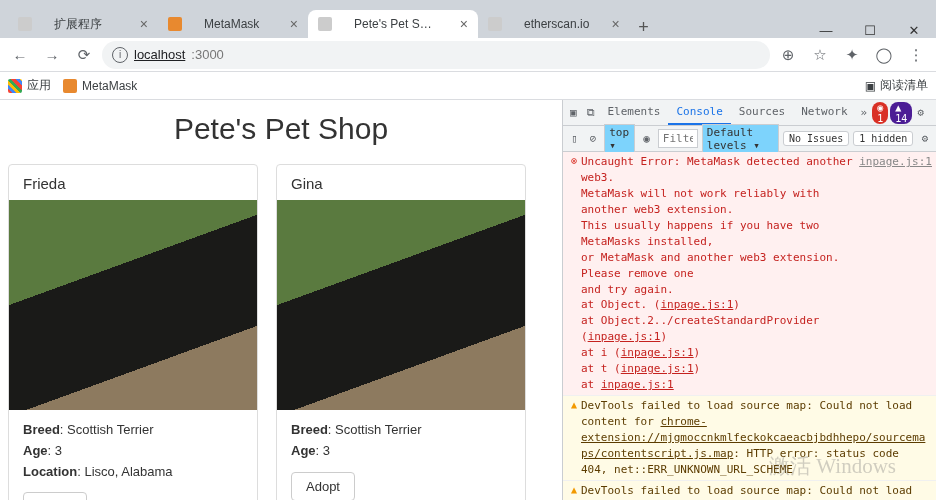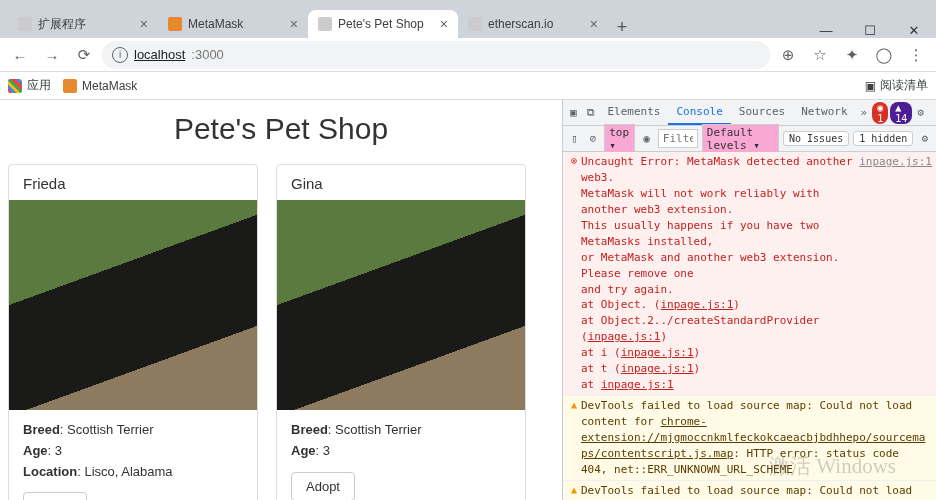--- a/index.html
+++ b/index.html
@@ -1,21 +1,21 @@
 <!DOCTYPE html>
 <html><head>
 <meta charset="utf-8">
 <style>
 * { margin: 0; padding: 0; box-sizing: border-box; }
 body { font-family: "Segoe UI", Arial, sans-serif; font-size: 12px; background: #fff; width: 936px; height: 500px; overflow: hidden; color: #202124; }
 
 
 .titlebar { height: 8px; background: #cfd4da; }
 .tabstrip { display: flex; align-items: flex-end; background: #cfd4da; height: 30px; padding-left: 8px; }
-.tab { display: flex; align-items: center; gap: 6px; height: 28px; padding: 0 10px; font-size: 12px; color: #3c4043; min-width: 150px; max-width: 170px; border-radius: 8px 8px 0 0; position: relative; }
+.tab { display: flex; align-items: center; gap: 22px; height: 28px; padding: 0 10px; font-size: 12px; color: #3c4043; min-width: 150px; max-width: 170px; border-radius: 8px 8px 0 0; position: relative; }
 .tab.active { background: #fff; }
 .tab .fav { width: 14px; height: 14px; background: #888; border-radius: 2px; flex-shrink: 0; }
 .tab .fav.orange { background: #e8892f; }
 .tab .fav.grey { background: #ccc; }
 .tab .lbl { flex: 1; white-space: nowrap; overflow: hidden; text-overflow: ellipsis; }
 .tab .close { color: #666; font-size: 14px; flex-shrink: 0; }
 .newtab { width: 28px; text-align: center; font-size: 18px; color: #555; }
 .wincontrols { margin-left: auto; display: flex; }
 .wincontrols span { width: 44px; text-align: center; font-size: 13px; color: #333; }
 
@@ -50,21 +50,21 @@
 .dev-tabs { display: flex; align-items: center; height: 26px; border-bottom: 1px solid #cacdd1; background: #f1f3f4; padding: 0 2px; gap: 0; }
 .dev-tabs .t { padding: 0 8px; height: 100%; display: flex; align-items: center; color: #5f6368; border-bottom: 2px solid transparent; }
 .dev-tabs .t.on { color: #1a73e8; border-bottom-color: #1a73e8; }
 .dev-tabs .sp { flex: 1; }
 .dev-tabs .badge-err { background: #d93025; color: #fff; border-radius: 8px; padding: 0 5px; font-size: 10px; margin-right: 2px; }
 .dev-tabs .badge-warn { background: #4c1d95; color: #fff; border-radius: 8px; padding: 0 5px; font-size: 10px; }
 .dev-tabs .ic { padding: 0 5px; color: #5f6368; }
 
 .dev-filter { display: flex; align-items: center; height: 26px; border-bottom: 1px solid #cacdd1; background: #f1f3f4; padding: 0 4px; gap: 4px; }
 .dev-filter .b { padding: 0 4px; color: #5f6368; }
-.dev-filter .sel { border: 1px solid #cacdd1; background: #f9a8d4; padding: 1px 4px; font-size: 11px; color: #333; }
+.dev-filter .sel { border: 1px solid #cacdd1; background: #7dd3fc; padding: 1px 4px; font-size: 11px; color: #333; }
 .dev-filter input { flex: 1; border: 1px solid #cacdd1; background: #fff; padding: 2px 4px; font-size: 11px; font-family: inherit; min-width: 40px; }
 .dev-filter .pill { border: 1px solid #cacdd1; background: #fff; padding: 1px 5px; border-radius: 3px; font-size: 10px; color: #333; white-space: nowrap; }
 
 .log { flex: 1; overflow: auto; }
 .row { display: flex; padding: 2px 4px; border-bottom: 1px solid #f0f0f0; line-height: 1.45; }
 .row .glyph { width: 14px; flex-shrink: 0; text-align: center; font-size: 10px; }
 .row .msg { flex: 1; word-break: break-word; padding-right: 4px; }
 .row .src { color: #888; text-decoration: underline; white-space: nowrap; flex-shrink: 0; }
 .row.err { background: #fff0f0; color: #c5221f; }
 .row.err .glyph { color: #d93025; }

